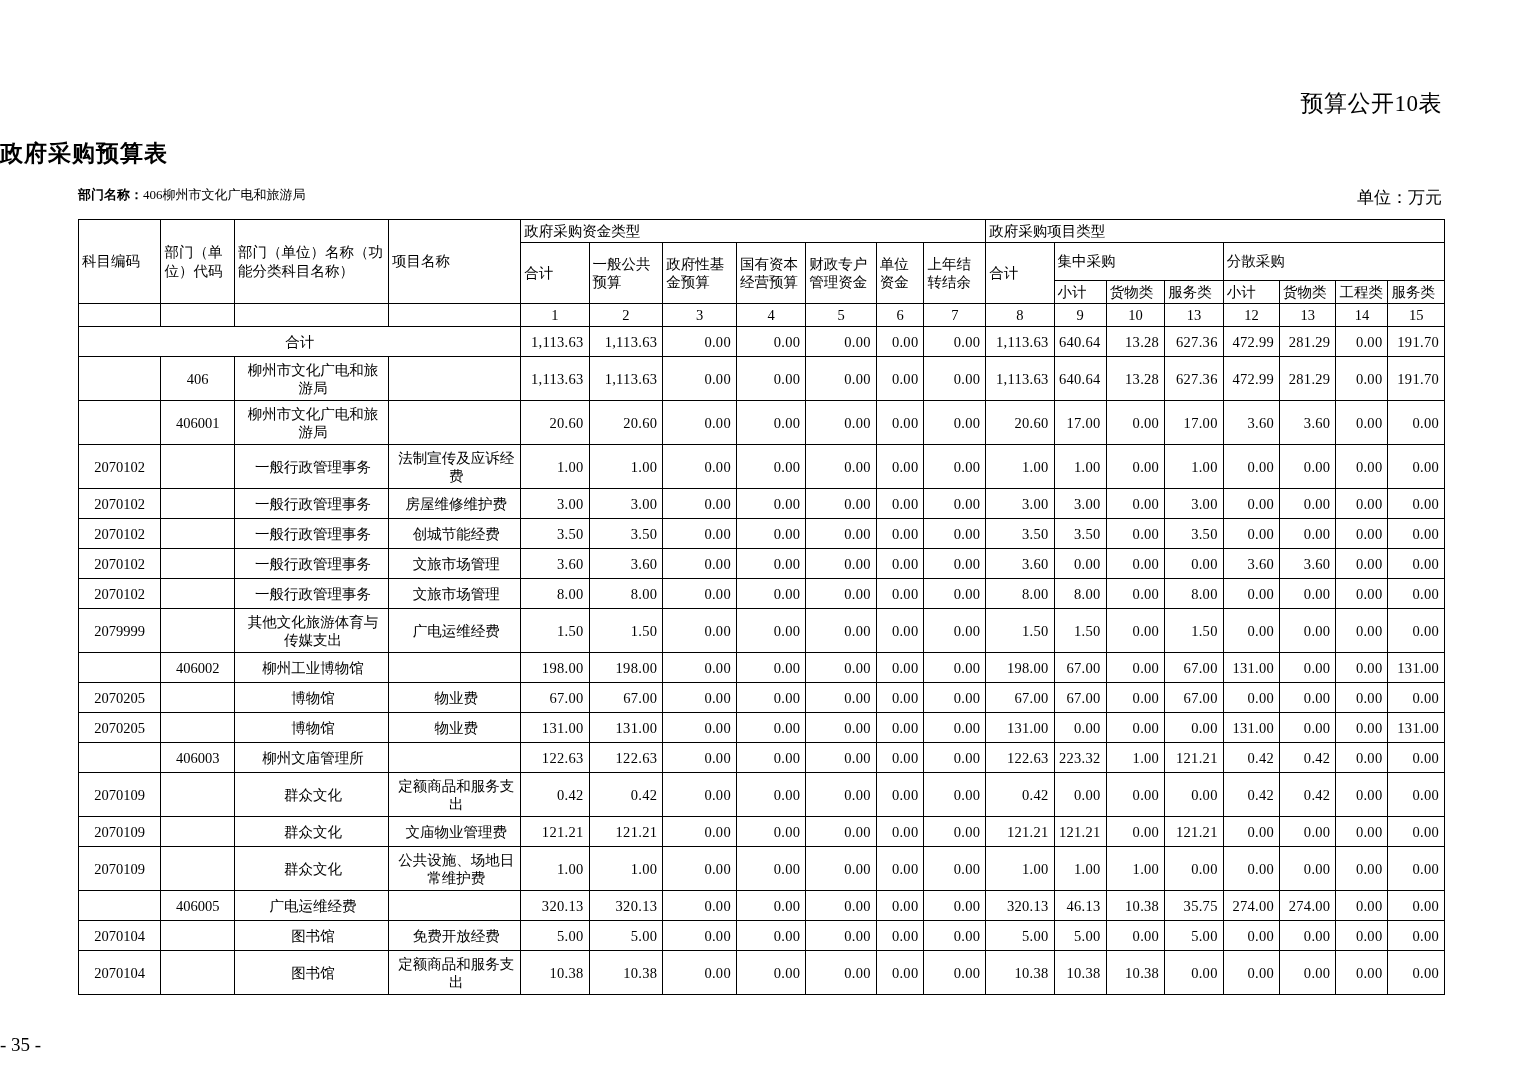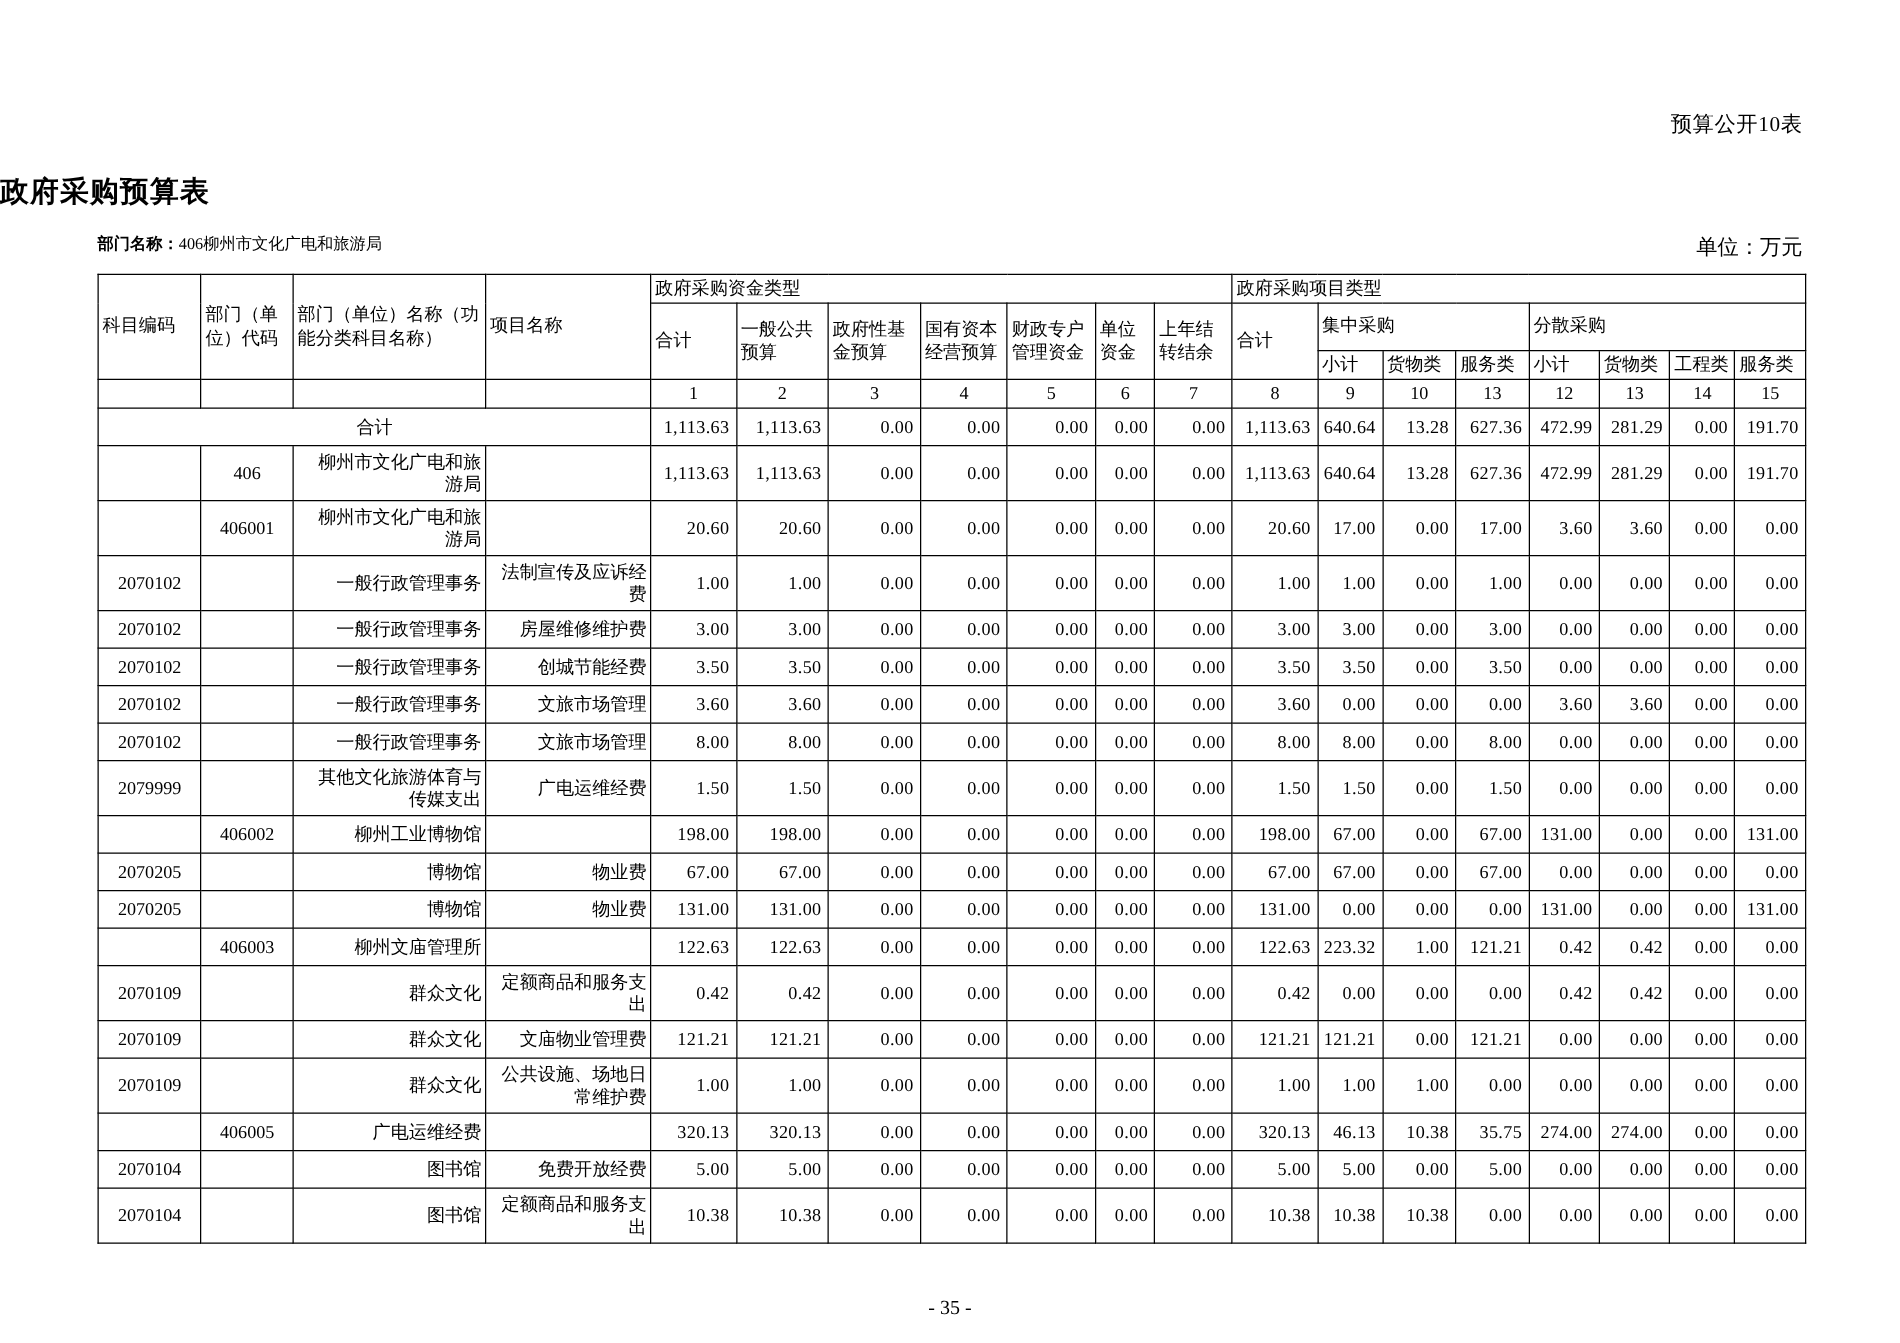--- a/index.html
+++ b/index.html
@@ -18,21 +18,21 @@
   .page {
     position: relative;
     width: 1520px;
     height: 1074px;
     box-sizing: border-box;
   }
   .header-right {
     position: absolute;
     top: 88px;
     right: 78px;
-    font-size: 17px;
+    font-size: 23px;
     letter-spacing: 0.5px;
   }
   .doc-title {
     position: absolute;
     top: 138px;
     left: 0;
     width: 1520px;
     text-align: left;
     font-size: 23px;
     font-weight: bold;
@@ -73,32 +73,32 @@
     text-align: left;
     font-weight: normal;
   }
   .num {
     text-align: right;
     padding-right: 5px !important;
     font-family: "Liberation Serif", serif;
     letter-spacing: 0.3px;
   }
   .ctr { text-align: center; }
-  .lft { text-align: right; padding-left: 6px !important; }
+  .lft { text-align: center; padding-left: 6px !important; }
   .hdr-tall { height: 84px; }
   .numrow td { height: 19px; }
   .rowh { height: 30px; }
   .rowh2 { height: 44px; }
   .footer {
     position: absolute;
     bottom: 18px;
     left: 0;
     width: 1520px;
-    text-align: center;
-    font-size: 16px;
+    text-align: left;
+    font-size: 19px;
   }
 </style>
 </head>
 <body>
 
 <div class="page">
 
   <div class="header-right">预算公开10表</div>
 
   <div class="doc-title">政府采购预算表</div>

